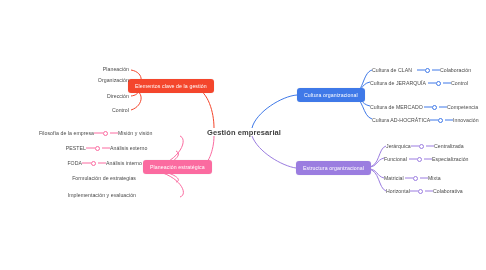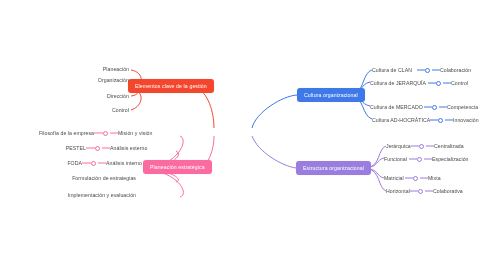--- a/index.html
+++ b/index.html
@@ -103,20 +103,21 @@
       <path d="M426 146 L 434 146" stroke="#9b7de0"></path>
       <path d="M409 159 L 417 159" stroke="#9b7de0"></path>
       <path d="M424 159 L 432 159" stroke="#9b7de0"></path>
       <path d="M405 178 L 413 178" stroke="#9b7de0"></path>
       <path d="M420 178 L 428 178" stroke="#9b7de0"></path>
       <path d="M410 191 L 418 191" stroke="#9b7de0"></path>
       <path d="M425 191 L 433 191" stroke="#9b7de0"></path>
     </g>
   </svg>
 
+  <div class="node root" style="left:207px;top:128px;">Gestión empresarial</div>
 
   <div class="node pill pill-orange" style="left:128px;top:79px;">Elementos clave de la gestión</div>
 
   <div class="node leaf right" style="left:61px;top:66px;width:68px;">Planeación</div>
   <div class="node leaf right" style="left:57px;top:77px;width:72px;">Organización</div>
   <div class="node leaf right" style="left:61px;top:93px;width:68px;">Dirección</div>
   <div class="node leaf right" style="left:61px;top:107px;width:68px;">Control</div>
 
   <div class="node pill pill-pink" style="left:143px;top:160px;">Planeación estratégica</div>
 

